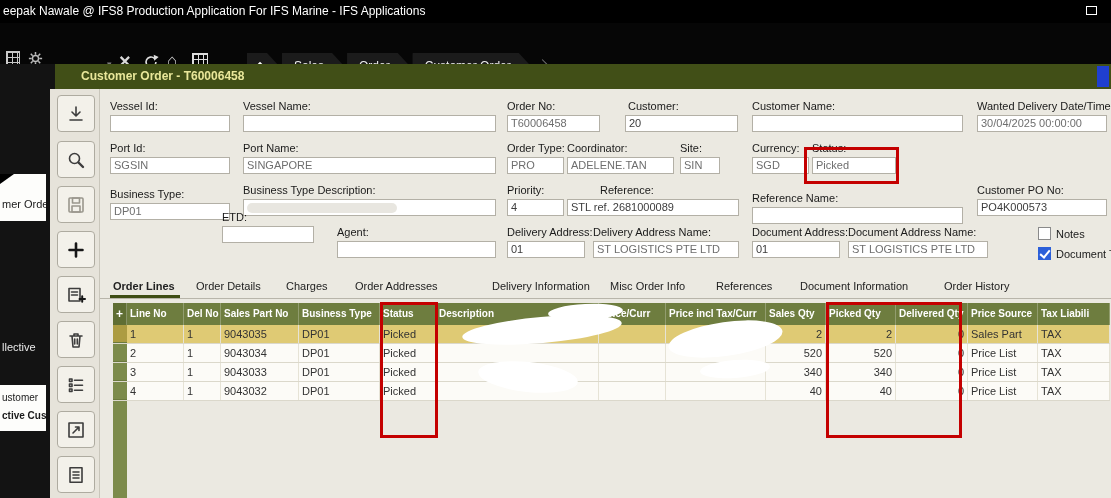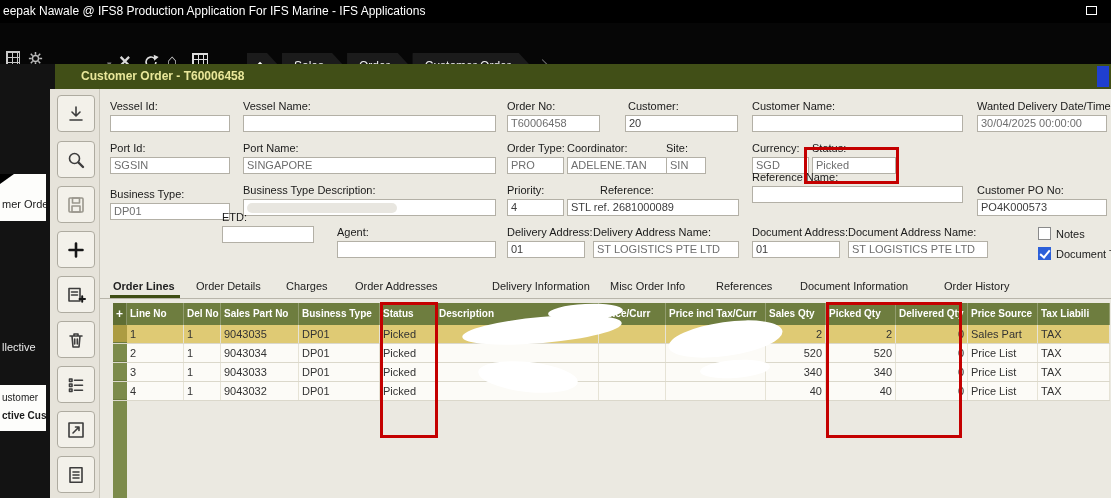--- a/index.html
+++ b/index.html
@@ -229,21 +229,21 @@
     <div class="inp">SINGAPORE</div>
   </div>
   <div class="fld" style="left:507px;top:142px;width:57px">
     <div class="lbl">Order Type:</div>
     <div class="inp">PRO</div>
   </div>
   <div class="fld" style="left:567px;top:142px;width:107px">
     <div class="lbl">Coordinator:</div>
     <div class="inp">ADELENE.TAN</div>
   </div>
-  <div class="fld" style="left:666px;top:142px;width:40px">
+  <div class="fld" style="left:680px;top:142px;width:40px">
     <div class="lbl">Site:</div>
     <div class="inp">SIN</div>
   </div>
   <div class="fld" style="left:752px;top:142px;width:57px">
     <div class="lbl">Currency:</div>
     <div class="inp">SGD</div>
   </div>
   <div class="fld" style="left:812px;top:142px;width:84px">
     <div class="lbl">Status:</div>
     <div class="inp">Picked</div>
@@ -258,21 +258,21 @@
     <div class="inp"></div>
   </div>
   <div class="fld" style="left:507px;top:184px;width:57px">
     <div class="lbl">Priority:</div>
     <div class="inp dk">4</div>
   </div>
   <div class="fld" style="left:567px;top:184px;width:172px">
     <div class="lbl" style="padding-left:33px">Reference:</div>
     <div class="inp dk">STL ref. 2681000089</div>
   </div>
-  <div class="fld" style="left:752px;top:171px;width:211px">
+  <div class="fld" style="left:752px;top:192px;width:211px">
     <div class="lbl">Reference Name:</div>
     <div class="inp"></div>
   </div>
   <div class="fld" style="left:977px;top:184px;width:130px">
     <div class="lbl">Customer PO No:</div>
     <div class="inp dk">PO4K000573</div>
   </div>
 
   <div class="fld" style="left:222px;top:211px;width:92px">
     <div class="lbl">ETD:</div>

